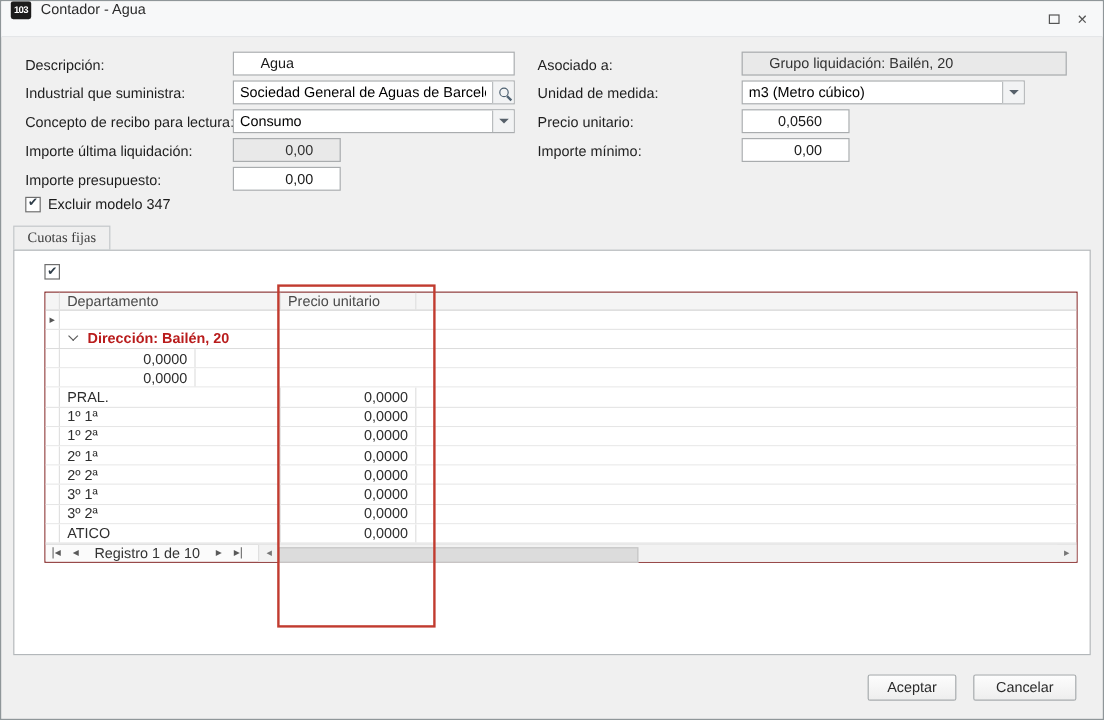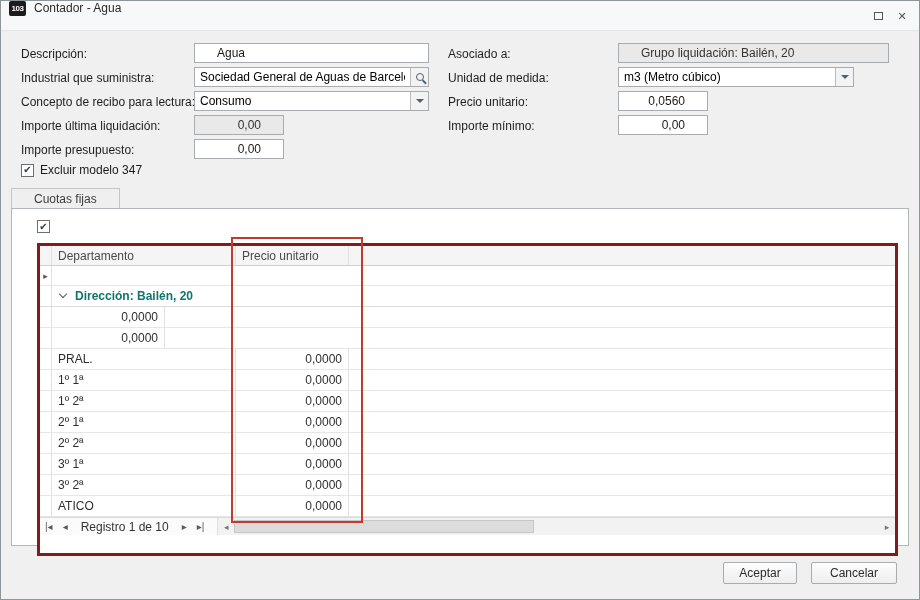--- a/index.html
+++ b/index.html
@@ -29,40 +29,40 @@
   .mag { position:relative; width:8px; height:8px; border:1.5px solid #4f6272; border-radius:50%; display:inline-block; }
   .mag::after { content:""; position:absolute; width:5px; height:1.5px; background:#4f6272; transform:rotate(45deg); right:-4px; bottom:-2px; }
 
   .checkline { position:absolute; display:flex; align-items:center; }
   .cb { width:13px; height:13px; border:1px solid #6e6e6e; background:#fff; display:inline-flex; align-items:center; justify-content:center; }
   .cb .check-icon { display:none; font-size:10px; color:#2e3c48; line-height:10px; }
   .cb.checked .check-icon { display:block; }
   .cb-label { margin-left:6px; }
   .cb-label.focused { outline:1px dotted #808080; }
 
-  .tab { position:absolute; padding:0 22px; display:flex; align-items:center; cursor:default; }
+  .tab { position:absolute; padding:0 11px; display:flex; align-items:center; cursor:default;font-family:Liberation Serif, serif; }
   .tab.inactive { top:187px; height:21px; background:#efefef; border:1px solid #c4c7ca; color:#3c3c3c; }
   .tab.active { top:185px; height:23px; background:#ffffff; border:1px solid #b3b7ba; border-bottom:none; z-index:3; color:#1a1a1a; }
 
   .panel { position:absolute; left:10px; top:207px; width:898px; height:338px; background:#fff; border:1px solid #b3b7ba; z-index:1; }
 
-  .grid { position:absolute; left:36px; top:242px; width:861px; height:313px; border:3px solid #7f1d1d; background:#fff; display:flex; flex-direction:column; z-index:2; }
+  .grid { position:absolute; left:36px; top:242px; width:861px; height:226px; border:1px solid #7f1d1d; background:#fff; display:flex; flex-direction:column; z-index:2; }
   .g-header { display:flex; height:20px; background:#f5f5f5; border-bottom:1px solid #d0d0d0; color:#4a4a4a; }
   .g-header > div { display:flex; align-items:center; padding-left:6px; }
   .g-ind { width:12px; flex:0 0 12px; border-right:1px solid #e0e0e0; display:flex; align-items:center; justify-content:center; padding:0 !important; }
   .g-dept { width:184px; flex:0 0 184px; border-right:1px solid #e0e0e0; }
   .g-price { width:113px; flex:0 0 113px; border-right:1px solid #e0e0e0; }
   .g-fill { flex:1; }
   .g-row { display:flex; height:21px; border-bottom:1px solid #e6e6e6; background:#fff; }
   .g-row.blank { height:20px; }
   .g-cell { display:flex; align-items:center; padding-left:6px; color:#2e2e2e; }
   .g-cell.g-price { justify-content:flex-end; padding-right:6px; padding-left:0; }
   .row-arrow { font-size:9px; color:#555; }
   .g-group { display:flex; height:21px; border-bottom:1px solid #dcdcdc; background:#fff; }
-  .g-groupcell { flex:1; display:flex; align-items:center; padding-left:8px; font-weight:bold; color:#0f766e; }
+  .g-groupcell { flex:1; display:flex; align-items:center; padding-left:8px; font-weight:bold; color:#b91c1c; }
   .chev { display:inline-block; width:6px; height:6px; border-right:1.6px solid #5a5a5a; border-bottom:1.6px solid #5a5a5a; transform:rotate(45deg); margin-right:9px; margin-top:-4px; }
 
   .g-nav { display:flex; height:18px; align-items:center; border-top:1px solid #dadada; background:#fbfbfb; color:#555; }
   .nav-btn { padding:0 5px; font-size:10px; color:#5a5a5a; cursor:default; white-space:nowrap; }
   .nav-status { padding:0 8px; color:#333; }
   .hscroll { flex:1; display:flex; align-items:center; height:100%; margin-left:8px; border-left:1px solid #e0e0e0; background:#f2f2f2; }
   .sc-arrow { width:16px; font-size:9px; color:#777; text-align:center; cursor:default; }
   .sc-track { flex:1; height:100%; position:relative; background:#f2f2f2; }
   .sc-thumb { position:absolute; left:0; top:2px; height:13px; width:300px; background:#dcdcdc; border:1px solid #c6c6c6; }
 

